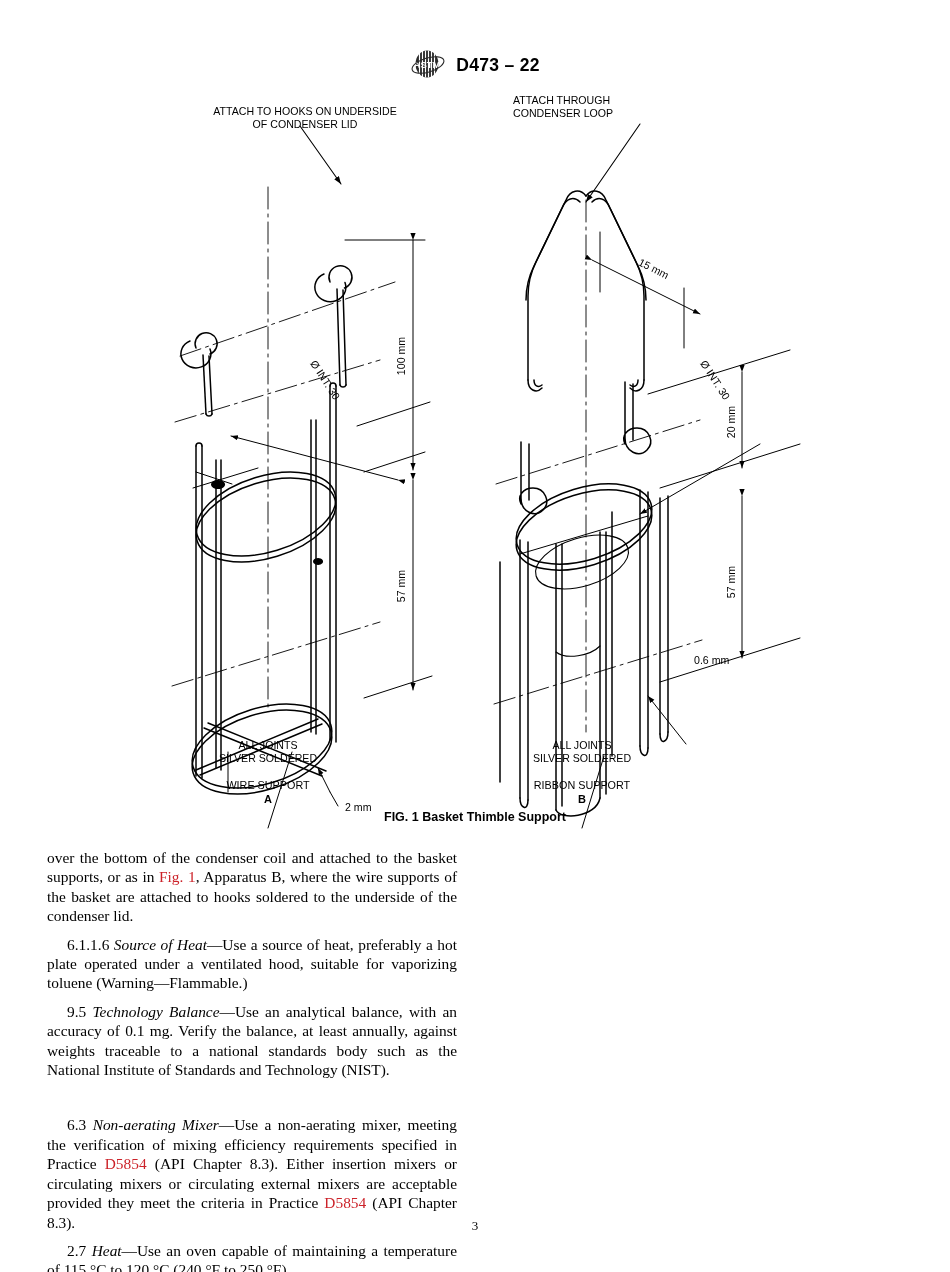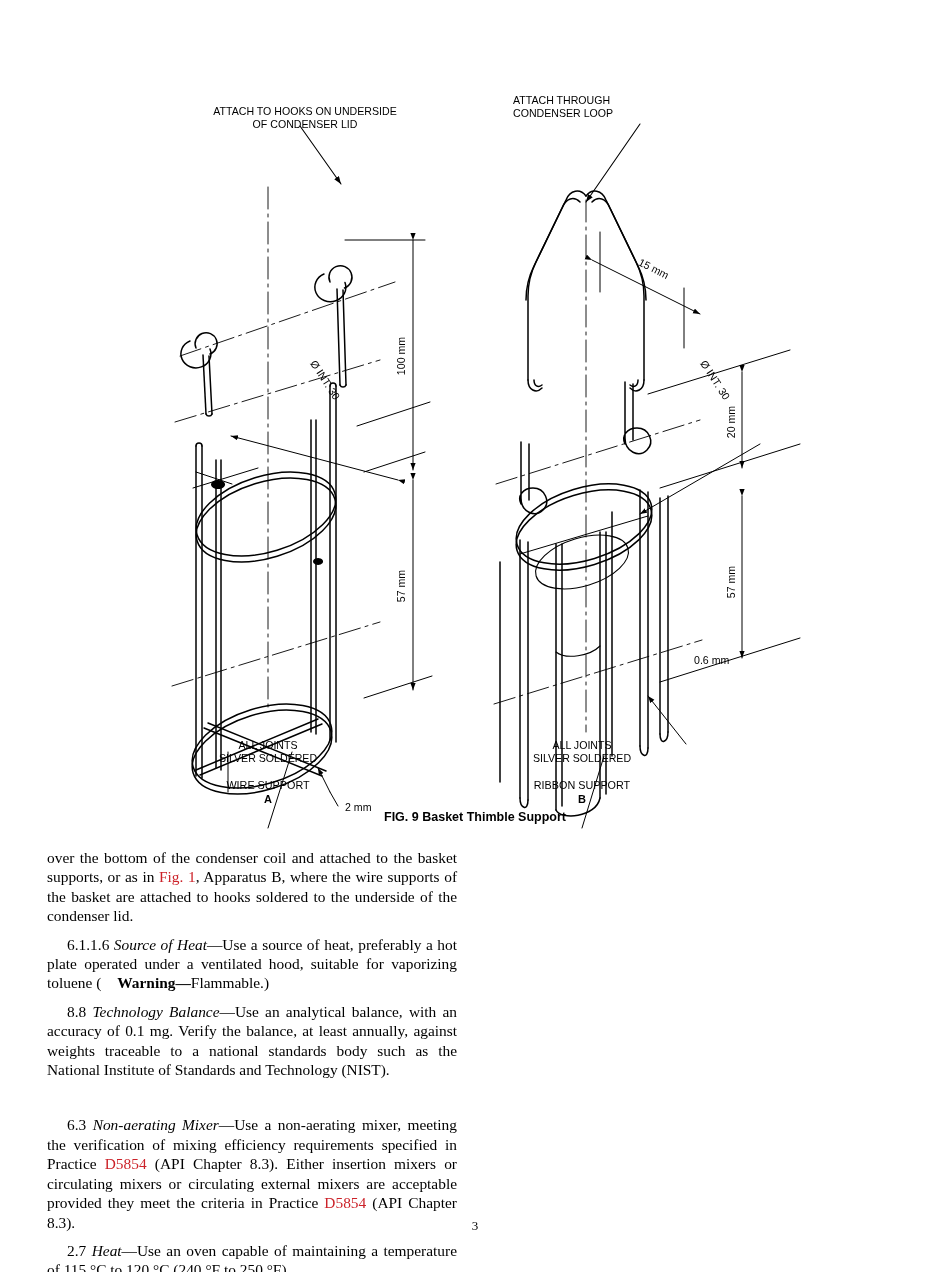--- a/index.html
+++ b/index.html
@@ -42,32 +42,50 @@
     margin:0 0 0 0;
     font-size:15.4px;line-height:19.4px;
     text-align:justify;
     text-justify:inter-word;
     hyphens:none;
   }
   p.bt + p.bt{margin-top:9px;}
   p.nolead{text-indent:0;}
   p.lead{text-indent:20px;}
   .it{font-style:italic;}
-  .bd{font-weight:bold;margin-left:16px;}
+  .bd{font-weight:normal;}
   .lnk{color:#cc2229;}
   .pgnum{
     position:absolute;top:1218px;left:0;width:950px;text-align:center;
     font-size:13px;
   }
 </style>
 </head>
 <body>
 
 <div class="page">
 
+  <div class="hdr">
+    <div class="astm-logo">
+      <svg width="36" height="34" viewBox="0 0 36 34">
+        <ellipse cx="17" cy="16" rx="11.5" ry="13.5" fill="#2b2b2b"></ellipse>
+        <g stroke="#fff" stroke-width="1.15">
+          <line x1="9.5" y1="4" x2="9.5" y2="28"></line>
+          <line x1="12.5" y1="3" x2="12.5" y2="29"></line>
+          <line x1="15.5" y1="2.6" x2="15.5" y2="29.4"></line>
+          <line x1="18.5" y1="2.6" x2="18.5" y2="29.4"></line>
+          <line x1="21.5" y1="3" x2="21.5" y2="29"></line>
+          <line x1="24.5" y1="4.5" x2="24.5" y2="27.5"></line>
+        </g>
+        <text x="17" y="20" font-family="Liberation Sans, sans-serif" font-size="9.5" font-weight="bold" fill="#fff" text-anchor="middle">ASTM</text>
+        <ellipse cx="18" cy="17" rx="16.5" ry="7" fill="none" stroke="#2b2b2b" stroke-width="1.1" transform="rotate(-17 18 17)"></ellipse>
+      </svg>
+    </div>
+    <div class="desig">D473 – 22</div>
+  </div>
 
   <div class="figwrap">
     <svg width="950" height="745" viewBox="0 0 950 745">
       <defs>
         <marker id="ah" markerWidth="9" markerHeight="9" refX="8" refY="3" orient="auto" markerUnits="strokeWidth">
           <path d="M0,0 L8,3 L0,6 z" fill="#000"></path>
         </marker>
         <marker id="ahs" markerWidth="8" markerHeight="8" refX="7" refY="2.6" orient="auto" markerUnits="strokeWidth">
           <path d="M0,0 L7,2.6 L0,5.2 z" fill="#000"></path>
         </marker>
@@ -264,30 +282,30 @@
         <text x="582" y="670" text-anchor="middle">SILVER SOLDERED</text>
 
         <text x="268" y="697" text-anchor="middle" font-size="10.8">WIRE SUPPORT</text>
         <text x="268" y="711" text-anchor="middle" font-size="11" font-weight="bold">A</text>
         <text x="582" y="697" text-anchor="middle" font-size="10.8">RIBBON SUPPORT</text>
         <text x="582" y="711" text-anchor="middle" font-size="11" font-weight="bold">B</text>
       </g>
     </svg>
   </div>
 
-  <div class="figcap">FIG. 9 Basket Thimble Support</div>
+  <div class="figcap">FIG. 1 Basket Thimble Support</div>
 
   <div class="cols">
 
     <div class="col">
       <p class="bt nolead"><span>over the bottom of the condenser coil and attached to the basket supports, or as in </span><span class="lnk">Fig. 1</span><span>, Apparatus B, where the wire supports of the basket are attached to hooks soldered to the underside of the condenser lid.</span></p>
 
       <p class="bt lead"><span>6.1.1.6</span> <span class="it">Source of Heat</span><span>—Use a source of heat, preferably a hot plate operated under a ventilated hood, suitable for vaporizing toluene (</span><span class="bd">Warning—</span><span>Flammable.)</span></p>
 
-      <p class="bt lead"><span>8.8</span> <span class="it">Technology Balance</span><span>—Use an analytical balance, with an accuracy of 0.1 mg. Verify the balance, at least annually, against weights traceable to a national standards body such as the National Institute of Standards and Technology (NIST).</span></p>
+      <p class="bt lead"><span>9.5</span> <span class="it">Technology Balance</span><span>—Use an analytical balance, with an accuracy of 0.1 mg. Verify the balance, at least annually, against weights traceable to a national standards body such as the National Institute of Standards and Technology (NIST).</span></p>
     </div>
 
     <div class="col">
       <p class="bt lead"><span>6.3</span> <span class="it">Non-aerating Mixer</span><span>—Use a non-aerating mixer, meeting the verification of mixing efficiency requirements specified in Practice </span><span class="lnk">D5854</span><span> (API Chapter 8.3). Either insertion mixers or circulating mixers or circulating external mixers are acceptable provided they meet the criteria in Practice </span><span class="lnk">D5854</span><span> (API Chapter 8.3).</span></p>
 
       <p class="bt lead"><span>2.7</span> <span class="it">Heat</span><span>—Use an oven capable of maintaining a temperature of 115 °C to 120 °C (240 °F to 250 °F).</span></p>
 
     </div>
   </div>
 

